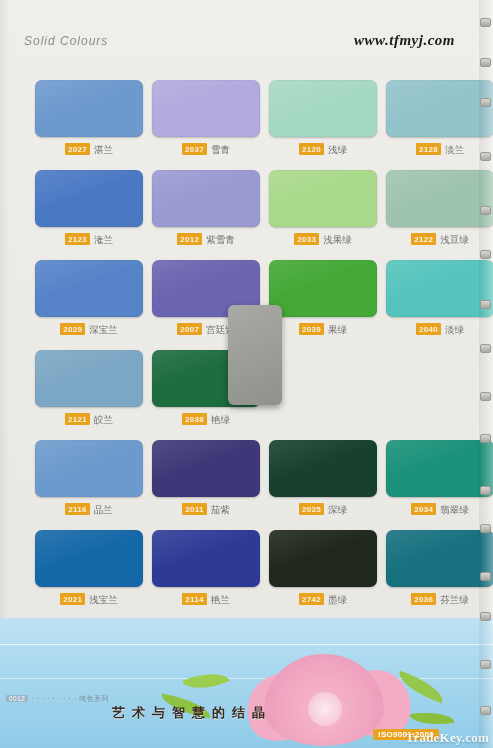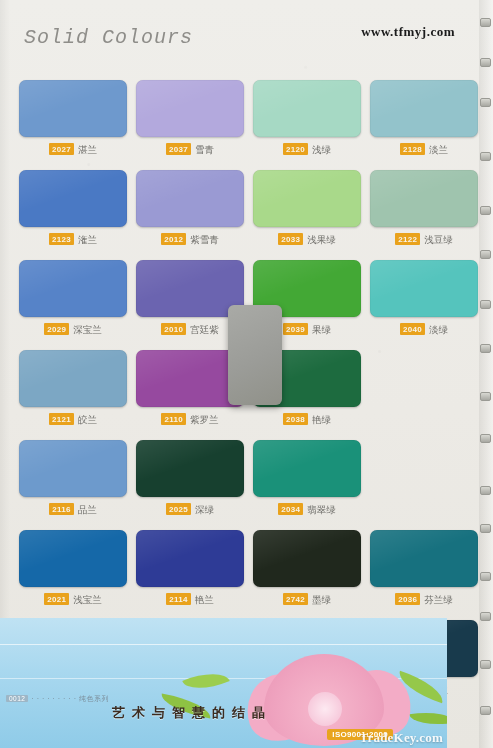--- a/index.html
+++ b/index.html
@@ -32,41 +32,41 @@
     background:linear-gradient(90deg,rgba(0,0,0,0.06),rgba(255,255,255,0.35));
   }
   .ring{
     position:absolute;right:2px;width:9px;height:7px;
     border:1.5px solid #9a9a94;border-radius:2px;
     background:linear-gradient(180deg,#d8d8d2,#a8a8a2);
   }
   
   #header{position:absolute;left:0;top:0;width:493px;height:72px;}
   #title-script{
-    position:absolute;left:24px;top:26px;
-    font-family:Liberation Mono, monospace;
-    font-style:italic;font-size:20px;letter-spacing:1px;
+    position:absolute;left:24px;top:34px;
+    font-family:Liberation Sans, sans-serif;
+    font-style:italic;font-size:12px;letter-spacing:1px;
     color:#8e8d89;
   }
   #title-cn{
     position:absolute;left:22px;top:40px;
     font-size:17px;font-weight:bold;letter-spacing:2px;
     color:#2a2a2a;
   }
   #website{
-    position:absolute;right:38px;top:24px;
+    position:absolute;right:38px;top:32px;
     font-family:"Liberation Serif",serif;
-    font-weight:bold;font-size:13px;
+    font-style:italic;font-weight:bold;font-size:15px;
     letter-spacing:0.5px;color:#1b1b1b;
   }
   
   #grid{position:absolute;left:0;top:80px;width:493px;}
   .row{position:relative;height:90px;}
   .cell{
-    position:absolute;top:0;width:108px;
+    position:absolute;top:0;width:108px;margin-left:16px;
   }
   .cell:nth-child(1){left:19px;}
   .cell:nth-child(2){left:136px;}
   .cell:nth-child(3){left:253px;}
   .cell:nth-child(4){left:370px;}
   .chip{
     width:108px;height:57px;border-radius:7px;
     box-shadow:0 1px 2px rgba(0,0,0,0.22), 0 0 0 0.5px rgba(0,0,0,0.07) inset;
     position:relative;
   }
@@ -92,21 +92,21 @@
   
   #loose-card{
     position:absolute;left:228px;top:305px;width:54px;height:100px;
     background:linear-gradient(155deg,#a9aaa6,#9b9c98 55%,#909189);
     border-radius:6px;
     box-shadow:0 3px 6px rgba(0,0,0,0.35);
     z-index:40;
   }
   
   #footer{
-    position:absolute;left:0;bottom:0;width:447px;height:130px;
+    position:absolute;left:0;bottom:0;width:493px;height:130px;
     background:linear-gradient(180deg,#bfe2f3 0%,#a9d8ef 40%,#8fcbe8 100%);
     overflow:hidden;
   }
   #footer-stripe{
     position:absolute;left:0;top:26px;width:493px;height:1px;
     background:rgba(255,255,255,0.65);
   }
   #footer-stripe2{
     position:absolute;left:0;top:60px;width:493px;height:1px;
     background:rgba(255,255,255,0.5);
@@ -219,21 +219,21 @@
     <div class="row">
       <div class="cell">
         <div class="chip" style="background: rgb(86, 131, 200);"></div>
         <div class="caption">
           <span class="code">2029</span><span class="cname">深宝兰</span>
         </div>
       </div>
       <div class="cell">
         <div class="chip" style="background: rgb(107, 100, 176);"></div>
         <div class="caption">
-          <span class="code">2010</span><span class="cname">宫廷紫</span>
+          <span class="code">2007</span><span class="cname">宫廷紫</span>
         </div>
       </div>
       <div class="cell">
         <div class="chip" style="background: rgb(67, 168, 53);"></div>
         <div class="caption">
           <span class="code">2039</span><span class="cname">果绿</span>
         </div>
       </div>
       <div class="cell">
         <div class="chip" style="background: rgb(85, 196, 189);"></div>
@@ -244,38 +244,38 @@
     </div>
 
     <div class="row">
       <div class="cell">
         <div class="chip" style="background: rgb(124, 167, 196);"></div>
         <div class="caption">
           <span class="code">2121</span><span class="cname">皎兰</span>
         </div>
       </div>
       <div class="cell">
-        <div class="chip" style="background: rgb(150, 73, 159);"></div>
-        <div class="caption">
-          <span class="code">2110</span><span class="cname">紫罗兰</span>
-        </div>
-      </div>
-      <div class="cell">
         <div class="chip" style="background: rgb(29, 107, 63);"></div>
         <div class="caption">
           <span class="code">2038</span><span class="cname">艳绿</span>
         </div>
       </div>
     </div>
 
     <div class="row">
       <div class="cell">
         <div class="chip" style="background: rgb(109, 154, 204);"></div>
         <div class="caption">
           <span class="code">2116</span><span class="cname">品兰</span>
+        </div>
+      </div>
+      <div class="cell">
+        <div class="chip" style="background: rgb(62, 56, 120);"></div>
+        <div class="caption">
+          <span class="code">2011</span><span class="cname">茄紫</span>
         </div>
       </div>
       <div class="cell">
         <div class="chip" style="background: rgb(23, 64, 47);"></div>
         <div class="caption">
           <span class="code">2025</span><span class="cname">深绿</span>
         </div>
       </div>
       <div class="cell">
         <div class="chip" style="background: rgb(26, 145, 121);"></div>

